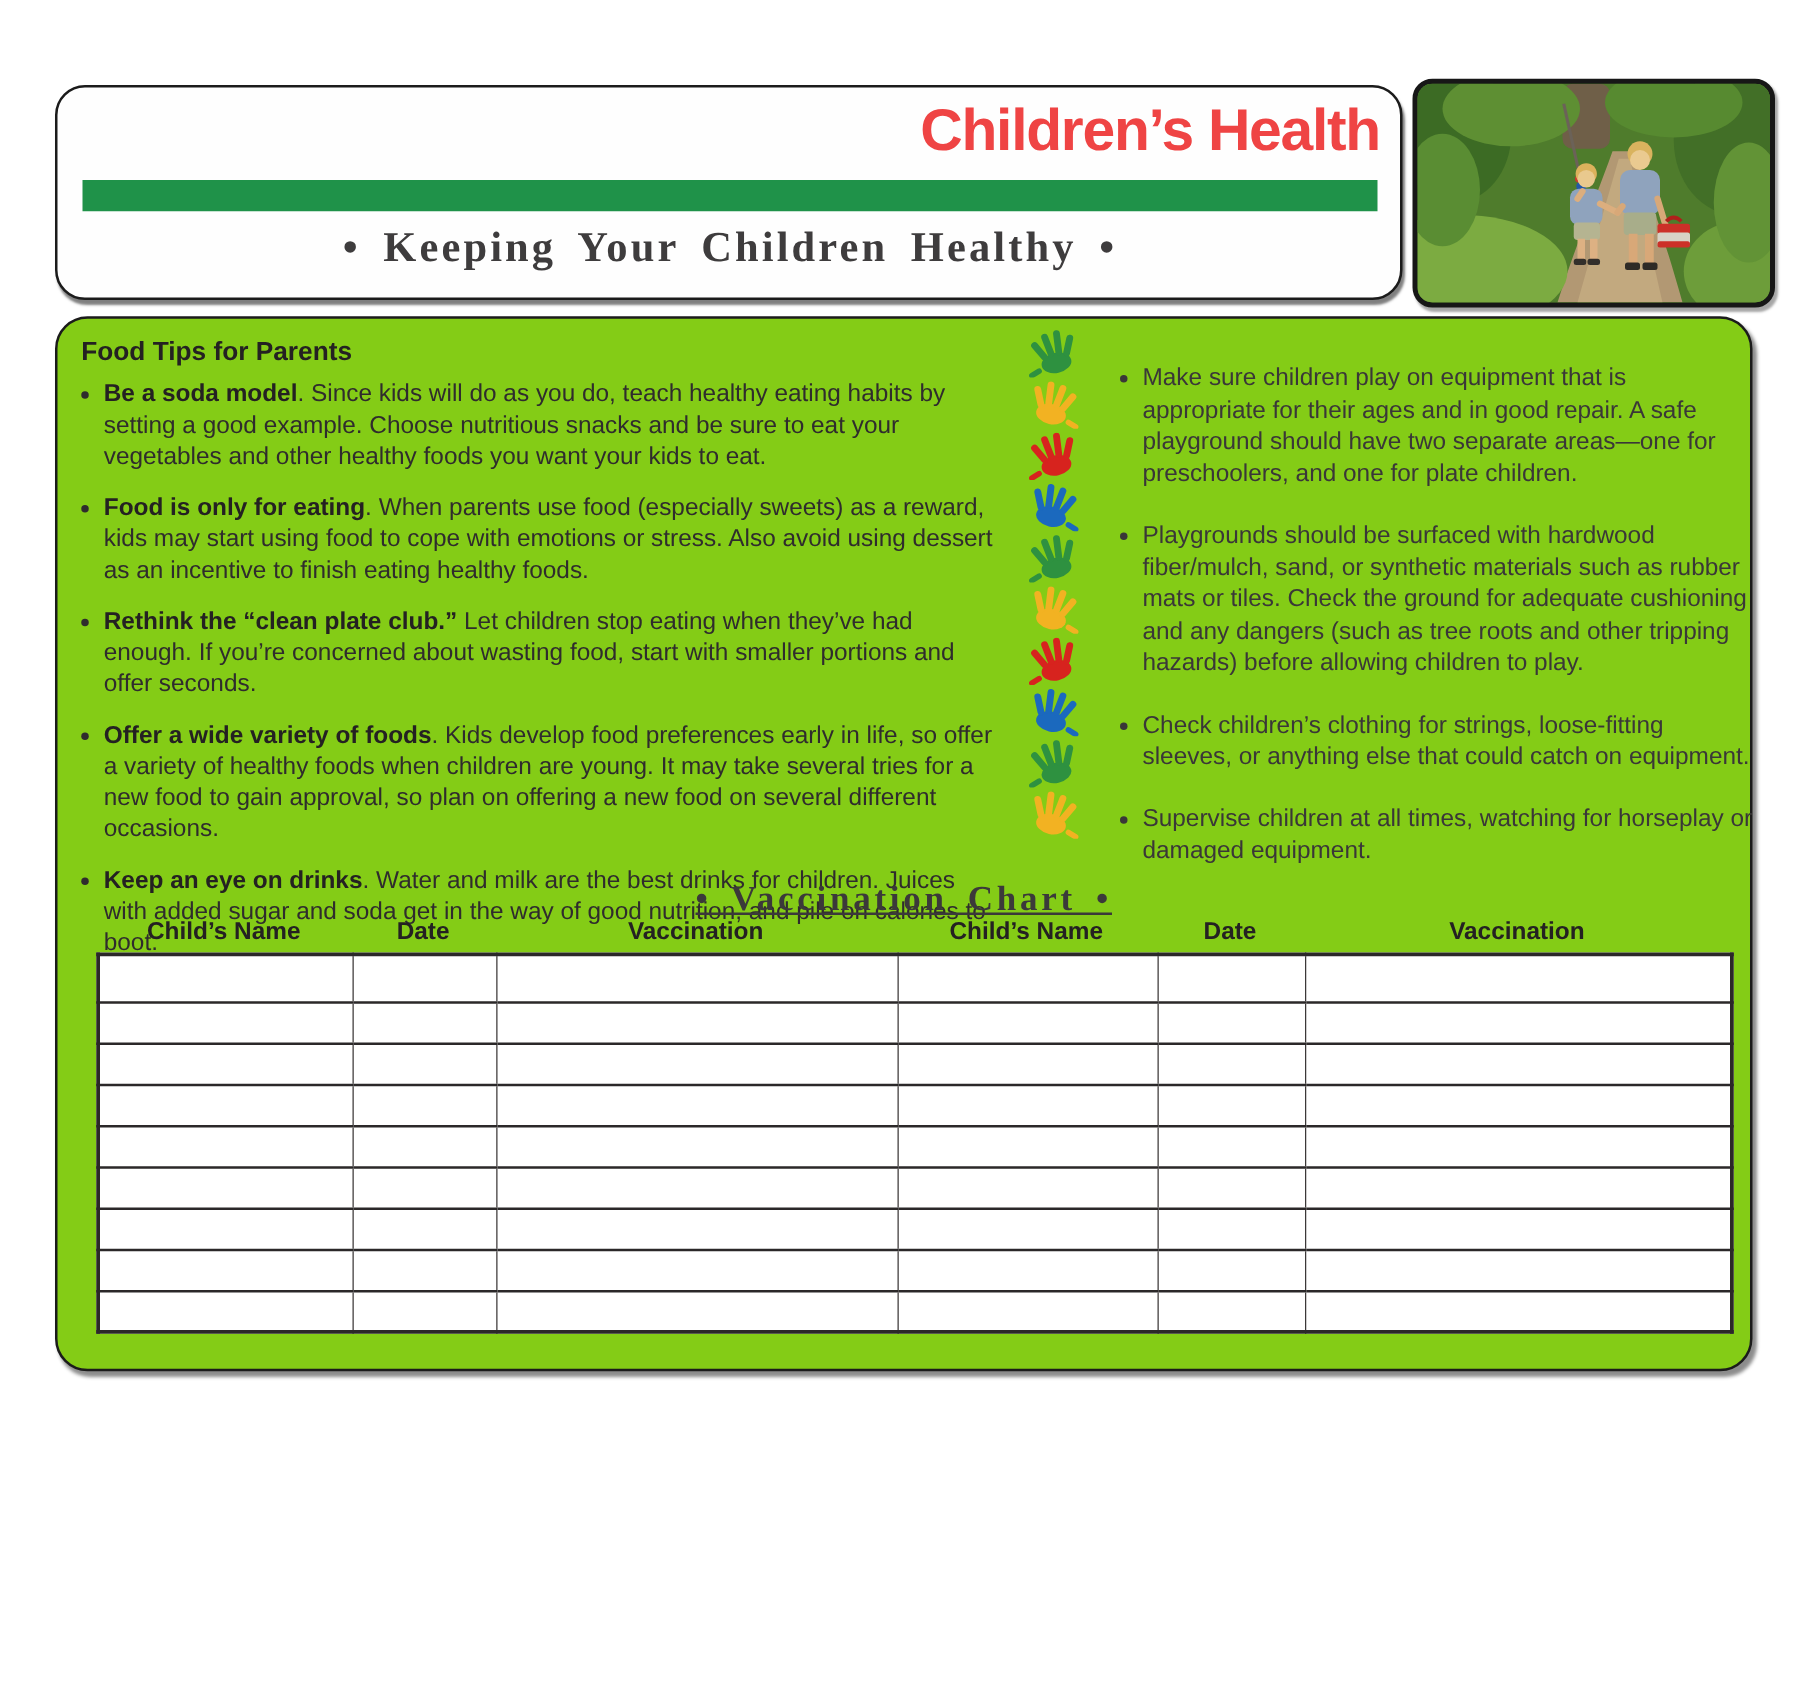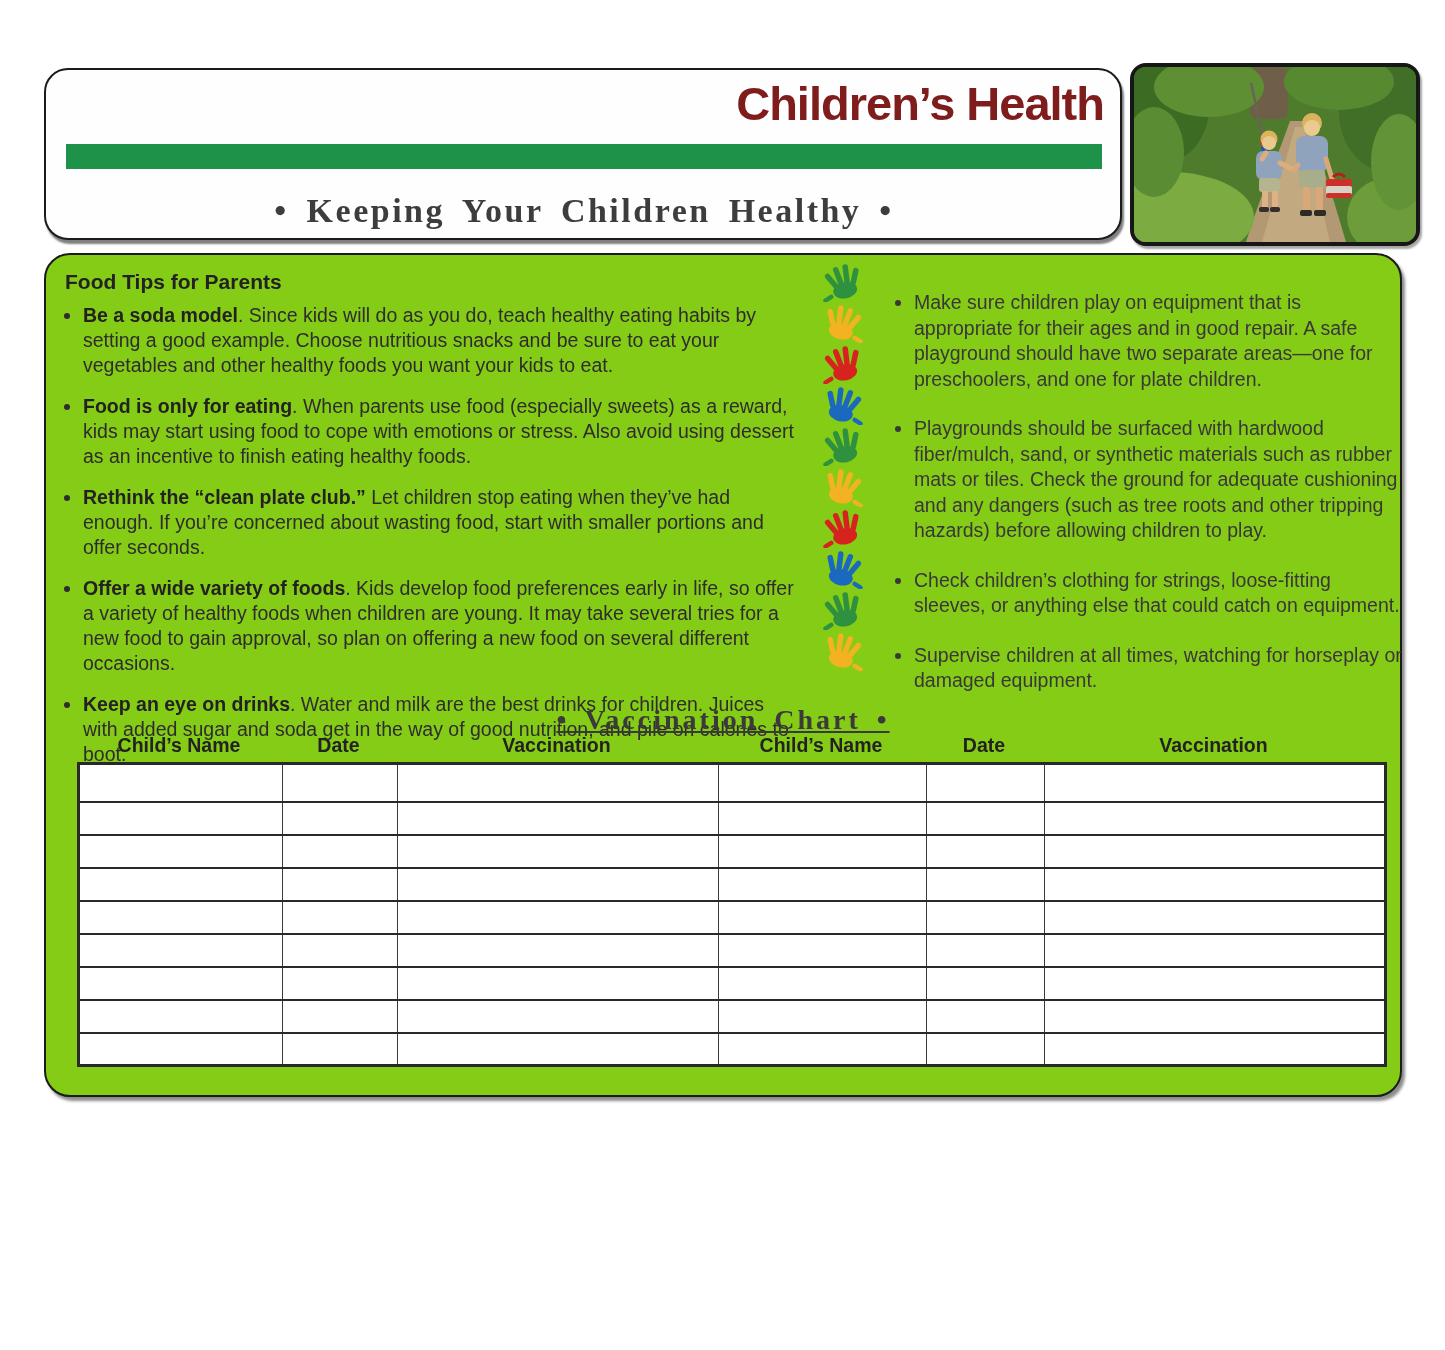--- a/index.html
+++ b/index.html
@@ -4,23 +4,23 @@
 <style>
   html,body{margin:0;padding:0;background:#ffffff;}
   .page{position:relative;width:1445px;height:1350px;background:#ffffff;overflow:hidden;
         font-family:"Liberation Sans", sans-serif;color:#2d2a2b;}
 
   
   .header-card{position:absolute;left:44px;top:68px;width:1074px;height:168px;
     background:#fefefe;border:2.5px solid #1b1b1b;border-radius:24px;
     box-shadow:2px 4px 2px rgba(0,0,0,0.5);}
   .header-title{position:absolute;right:16px;top:6px;font-size:47px;font-weight:700;
-    letter-spacing:-1px;color:#7f1d1d;white-space:nowrap;}
+    letter-spacing:-1px;color:#ef4444;white-space:nowrap;}
   .header-bar{position:absolute;left:20px;top:74px;width:1036px;height:25px;background:#1f9249;}
-  .header-subtitle{position:absolute;left:20px;top:122px;width:1036px;text-align:center;
+  .header-subtitle{position:absolute;left:20px;top:110px;width:1036px;text-align:center;
     font-family:"Liberation Serif", serif;font-weight:700;font-size:34px;color:#3e3c3d;
     letter-spacing:2.5px;word-spacing:7px;}
 
   
   .photo{position:absolute;left:1130px;top:63px;width:282px;height:175px;
     border:4px solid #171717;border-radius:16px;overflow:hidden;background:#55822f;
     box-shadow:2px 3px 2px rgba(0,0,0,0.35);}
   .photo svg{display:block;width:100%;height:100%;}
 
   

